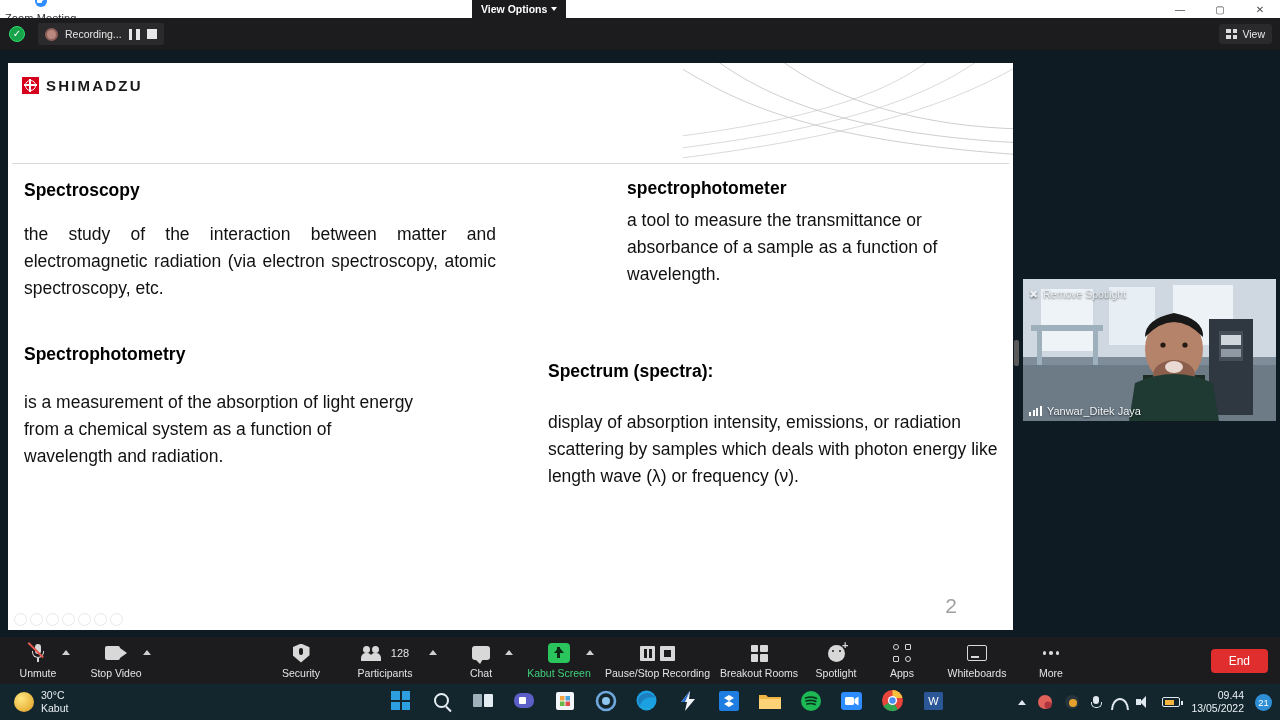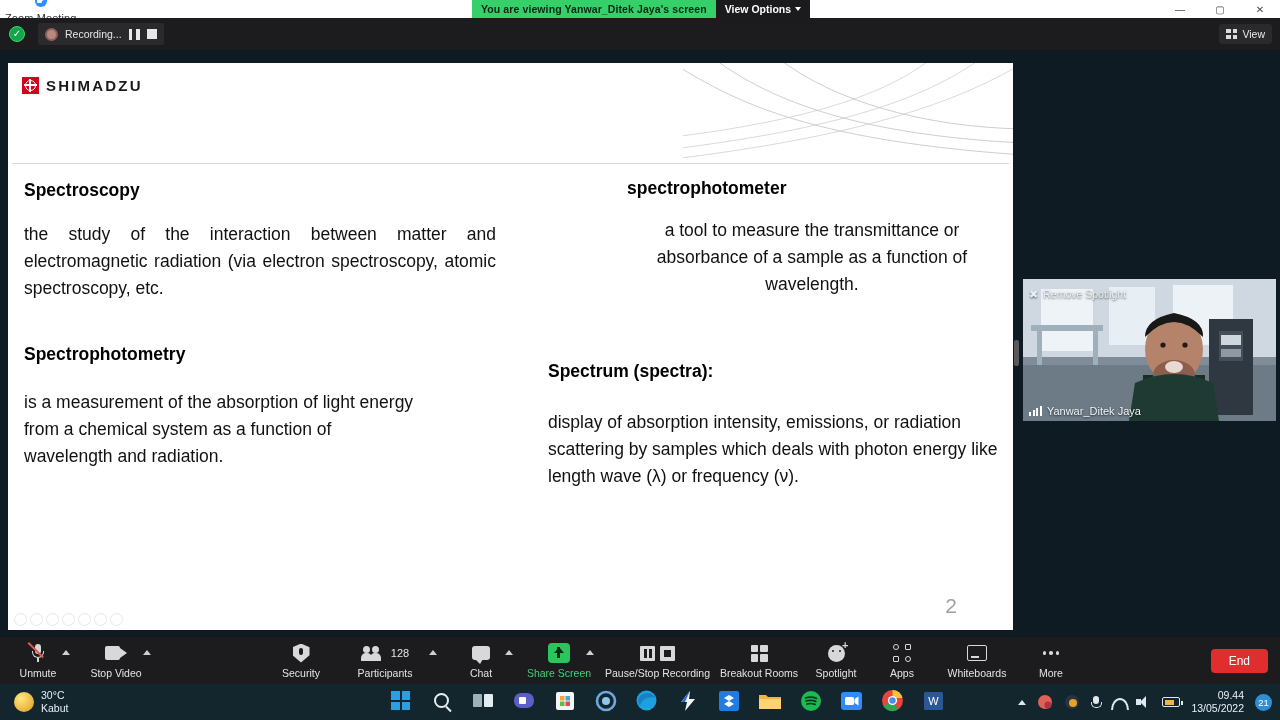--- a/index.html
+++ b/index.html
@@ -130,21 +130,21 @@
 
   .slide-body{ position:relative; height:466px; }
   .blk{ position:absolute; }
   .blk h3{ font-size:17.5px; font-weight:bold; color:#000; }
   .blk p{ font-size:17.5px; color:#111; line-height:1.55; }
   .jf{ text-align:justify; }
 
   .b1{ left:16px; top:16px; width:472px; }
   .b1 p{ margin-top:20px; }
   .b2{ left:619px; top:14px; width:370px; }
-  .b2 p{ margin-top:18px;text-align:center; }
+  .b2 p{ margin-top:8px; }
   .b3{ left:16px; top:180px; width:400px; }
   .b3 p{ margin-top:24px; }
   .b4{ left:540px; top:197px; width:492px; }
   .b4 p{ margin-top:27px; }
 
   .pagenum{
     position:absolute; right:56px; bottom:12px;
     font-size:21px; color:#a0a0a0;
   }
   .annot-bar{
@@ -371,21 +371,20 @@
     <div class="tb-title">Zoom Meeting</div>
   </div>
   <div class="tb-right">
     <div class="wctl">—</div>
     <div class="wctl">▢</div>
     <div class="wctl close">✕</div>
   </div>
 </div>
 
 <div class="share-banner">
-  <div class="msg">You are viewing Yanwar_Ditek Jaya's screen</div>
   <div class="vopts">
     <span>View Options</span>
     <span class="caret-d"></span>
   </div>
 </div>
 
 <div class="topstrip">
   <div class="greencheck">
       <span>✓</span>
     </div>
@@ -553,21 +552,21 @@
         <span class="chatb"></span>
       </div>
     <div class="lb">Chat</div>
   </div>
   <div class="chev" style="left:505px"></div>
 
   <div class="tool green" style="left:526px">
     <div class="ic">
         <span class="sharebox"></span>
       </div>
-    <div class="lb">Share Screen</div>
+    <div class="lb">Kabut Screen</div>
   </div>
   <div class="chev" style="left:586px"></div>
 
   <div class="tool" style="left:600px;width:115px">
     <div class="ic">
       <span class="recctrl">
           <span class="rc-p"></span>
           <span class="rc-s"></span>
         </span>
     </div>

